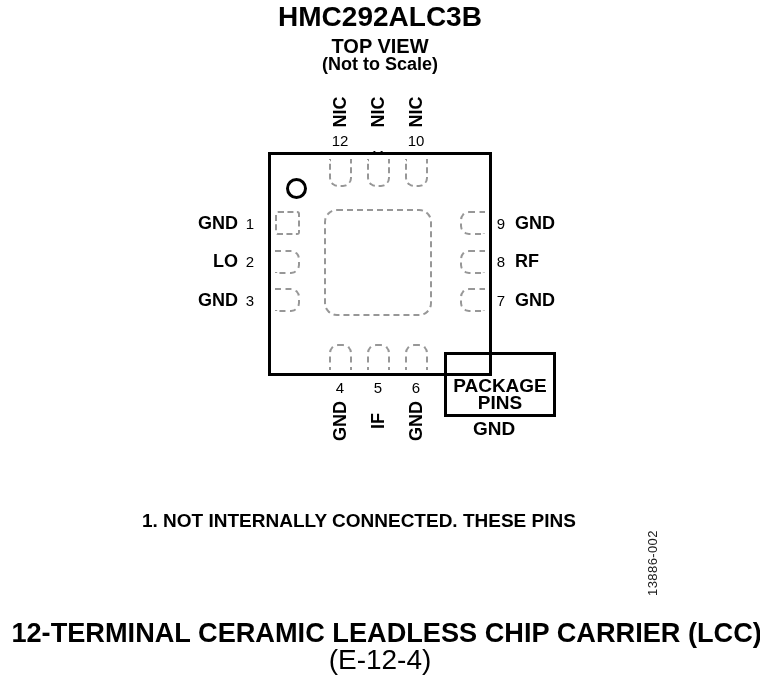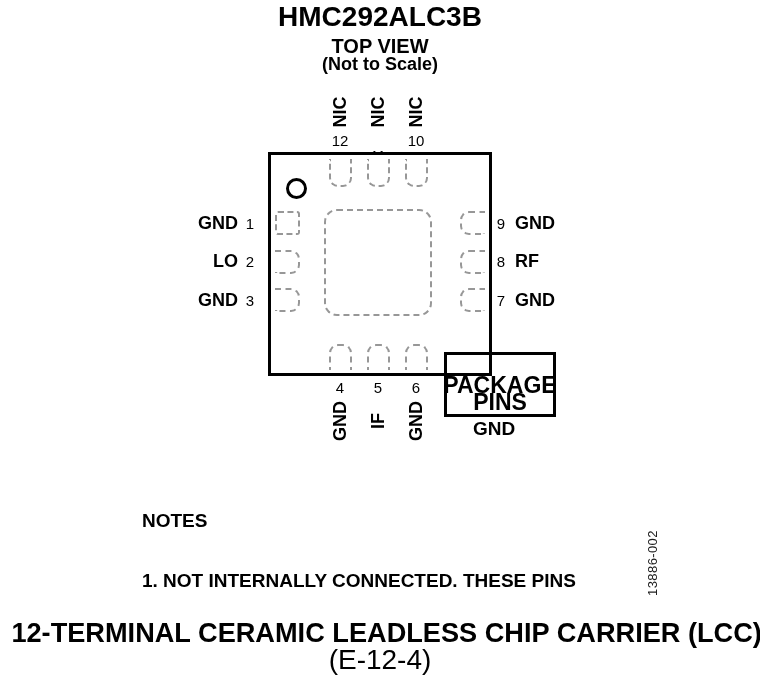--- a/index.html
+++ b/index.html
@@ -55,21 +55,21 @@
   .pname {
     font-size:18px; font-weight:700; line-height:20px; white-space:nowrap;
   }
   .pname.l { right:522px; text-align:right; }
   .pname.r { left:515px; text-align:left; }
   
   .pkgbox {
     left:444px; top:352px; width:112px; height:65px;
     border:3px solid #000; box-sizing:border-box; background:transparent;
     display:flex; flex-direction:column; justify-content:flex-end; align-items:center;
-    padding-bottom:3px; font-size:23px; font-weight:700; line-height:17px;
+    padding-bottom:3px; font-size:19px; font-weight:700; line-height:17px;
     text-align:center;
   }
   .pkggnd {
     left:494px; top:419px; transform:translateX(-50%);
     font-size:19px; font-weight:700; line-height:20px;
   }
   
   .notes {
     left:142px; top:471px;
     font-size:19px; font-weight:700; line-height:20px; white-space:pre;
@@ -151,21 +151,20 @@
   <div class="abs vlabel" style="left:378px; top:421px;">IF</div>
   <div class="abs vlabel" style="left:416px; top:421px;">GND</div>
 
   <div class="abs pkgbox">
     <div>PACKAGE</div>
     <div>PINS</div>
   </div>
   <div class="abs pkggnd">GND</div>
 
   <div class="abs notes">
-    <div>NOTES</div>
     <div>1. NOT INTERNALLY CONNECTED. THESE PINS</div>
     
     
     
   </div>
 
   <div class="abs fignum">13886-002</div>
 
   <div class="abs cap1">12-TERMINAL CERAMIC LEADLESS CHIP CARRIER (LCC)</div>
   <div class="abs cap2">(E-12-4)</div>

